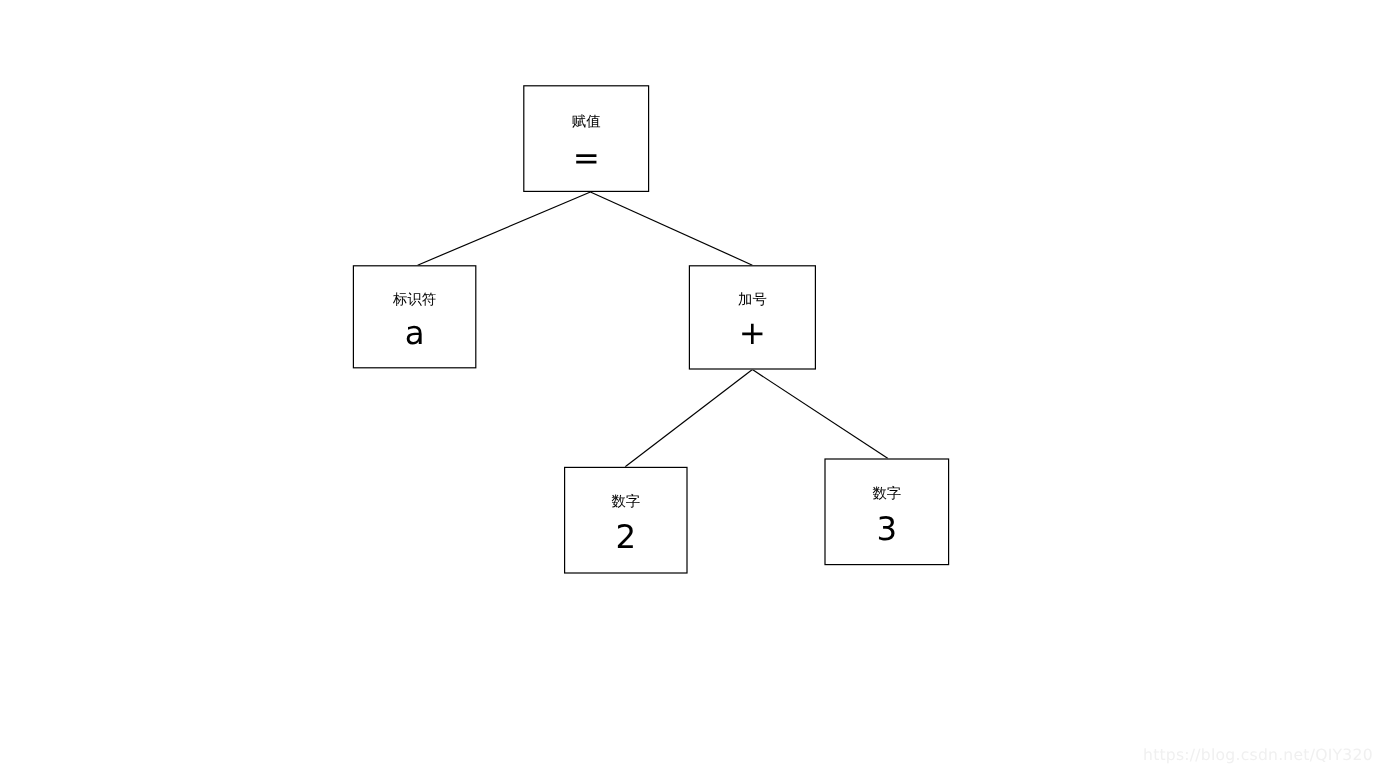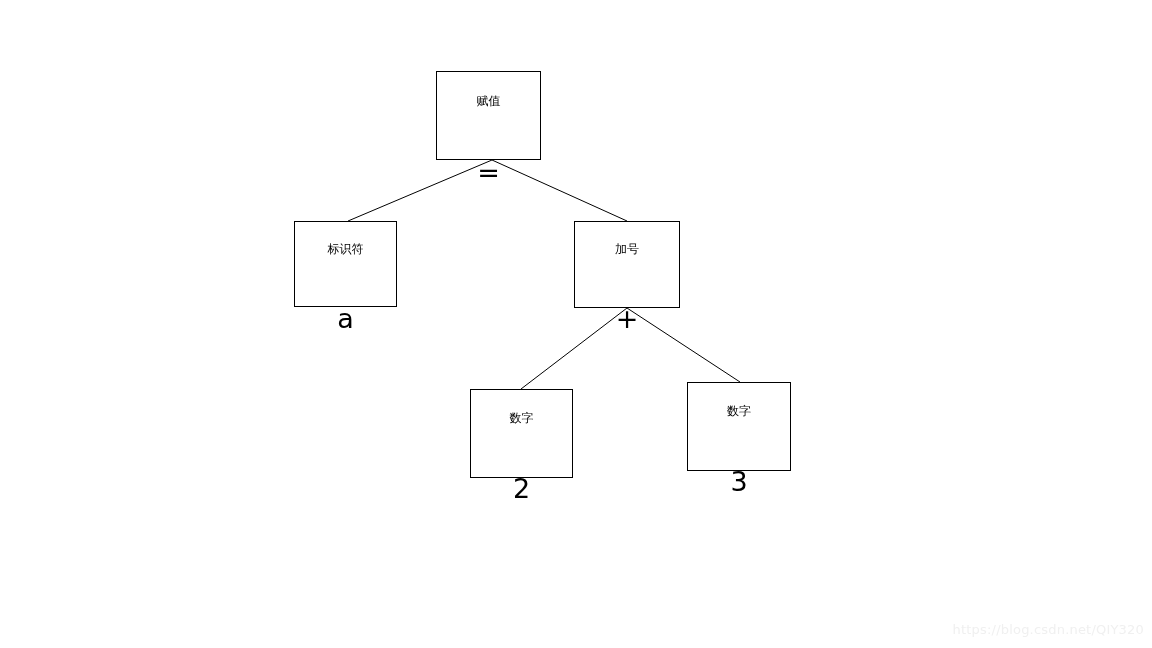--- a/index.html
+++ b/index.html
@@ -28,21 +28,20 @@
     pointer-events: none;
   }
   .node {
     position: absolute;
     box-sizing: border-box;
     border: 1px solid #000000;
     background: #ffffff;
     display: flex;
     flex-direction: column;
     align-items: center;
-    gap: 40px;
   }
   .node-label {
     font-size: 12px;
     line-height: 14px;
     color: #000000;
     font-family: "DejaVu Sans", "Liberation Sans", sans-serif;
     white-space: nowrap;
   }
   .node-value {
     font-size: 27px;

